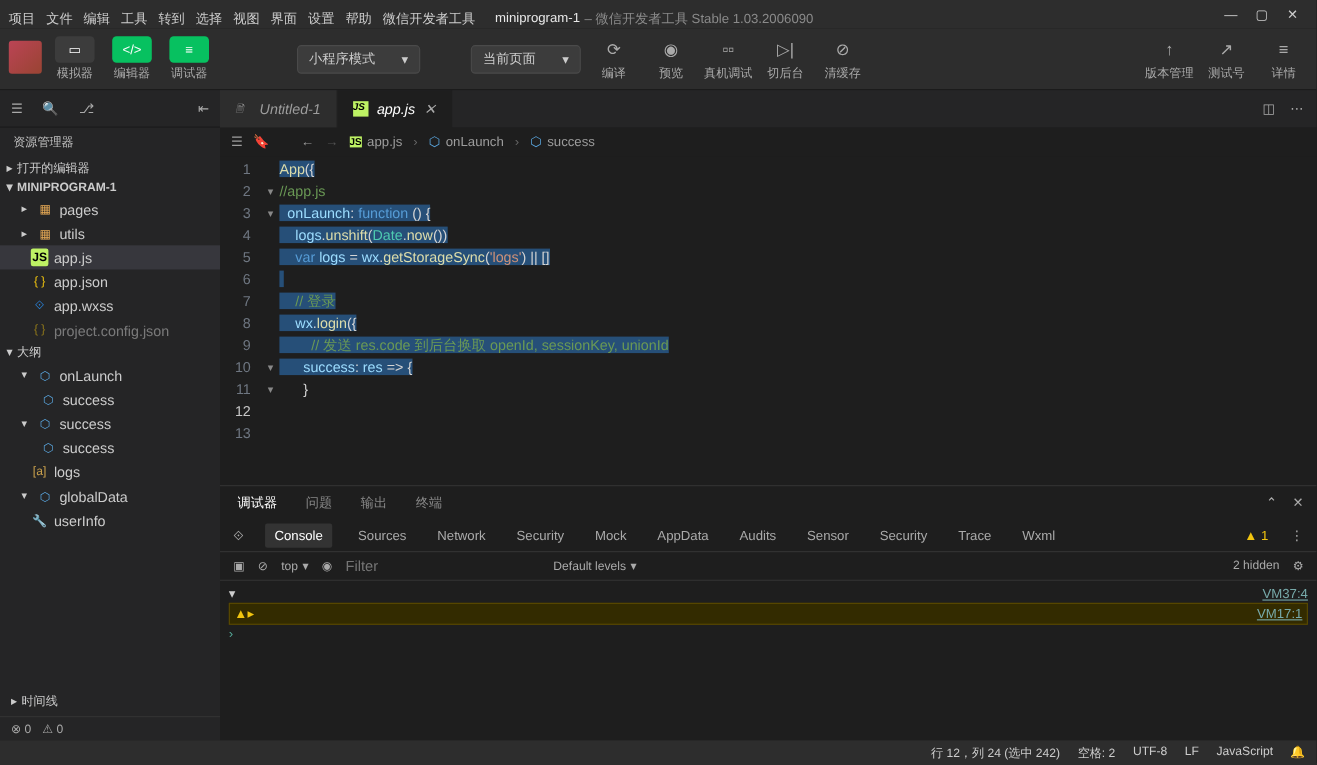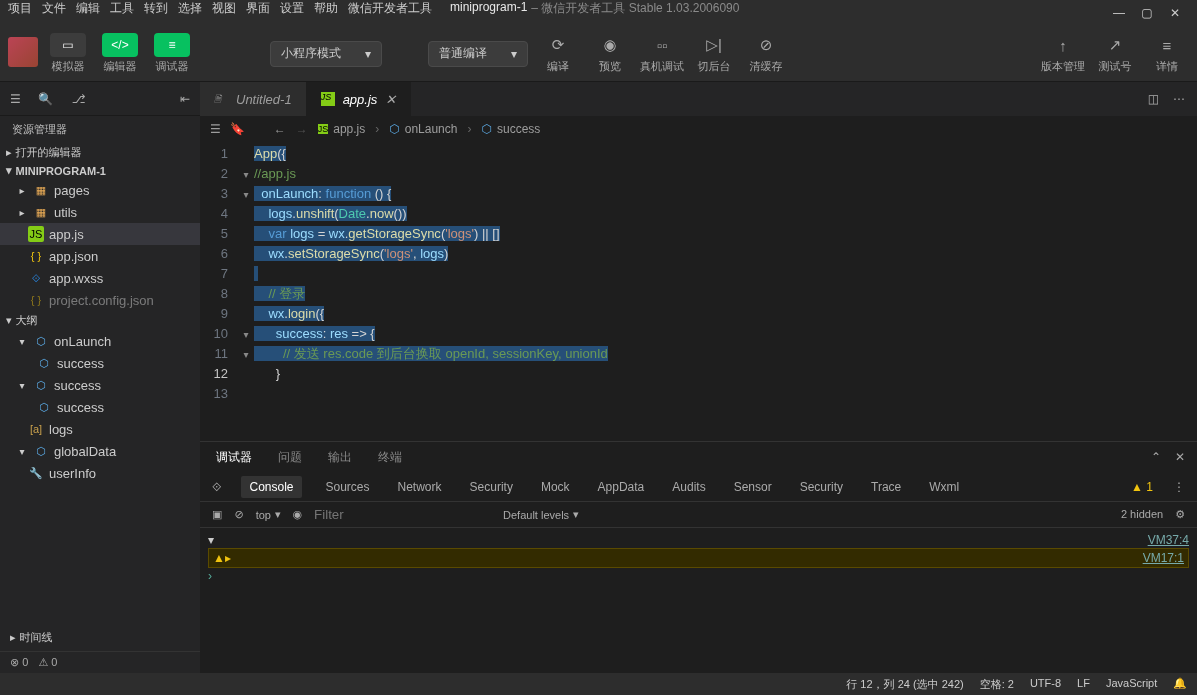--- a/index.html
+++ b/index.html
@@ -1,17 +1,17 @@
 <!DOCTYPE html>
 <html><head>
 <meta charset="utf-8">
 <style>
 *{margin:0;padding:0;box-sizing:border-box;font-family:"Microsoft YaHei",sans-serif;user-select:none}
 body{background:#1e1e1e;color:#ccc;font-size:12px;width:1197px;height:695px;overflow:hidden;display:flex;flex-direction:column}
-.titlebar{height:26px;background:#2d2d2d;display:flex;align-items:flex-start;padding:0 8px;color:#ccc;font-size:12px}
+.titlebar{height:26px;background:#2d2d2d;display:flex;align-items:flex-end;padding:0 8px;color:#ccc;font-size:12px}
 .titlebar .menu-items{display:flex;gap:10px}
 .titlebar .menu-items span{color:#ccc}
 .titlebar .app-title{margin-left:18px;display:flex;gap:4px}
 .titlebar .app-title .proj{color:#e8e8e8}
 .titlebar .app-title .rest{color:#8a8a8a}
 .titlebar .spacer{flex:1}
 .titlebar .win-btn{width:28px;height:26px;display:flex;align-items:center;justify-content:center;color:#ccc}
 .toolbar{height:56px;background:#2d2d2d;display:flex;align-items:center;padding:0 8px;border-bottom:1px solid #1a1a1a;gap:8px}
 .avatar{width:30px;height:30px;background:linear-gradient(135deg,#b45,#943);border-radius:3px;margin-top:-4px}
 .tb-btn{display:flex;flex-direction:column;align-items:center;gap:2px;padding:2px;min-width:44px}
@@ -30,21 +30,21 @@
 .sb-icons .right{margin-left:auto}
 .sb-title{padding:6px 12px;font-size:11px;color:#c0c0c0}
 .sb-sect{display:flex;align-items:center;gap:4px;padding:2px 6px;font-size:11px;color:#ccc}
 .sb-sect.bold{font-weight:bold}
 .tree{flex:1;overflow:hidden;font-size:13px}
 .tree-item{display:flex;align-items:center;gap:5px;padding:2px 4px;height:22px}
 .tree-item.sel{background:#37373d}
 .tree-item .arr{width:12px;color:#ccc;font-size:10px;display:inline-block;text-align:center}
 .tree-item .fi{width:16px;height:16px;display:inline-flex;align-items:center;justify-content:center;font-size:11px;border-radius:2px}
 .fi-folder{color:#e8ab56}
-.fi-js{background:#84cc16;color:#000;font-size:9px;font-weight:normal}
+.fi-js{background:#bef264;color:#000;font-size:9px;font-weight:bold}
 .fi-json{color:#f1c40f}
 .fi-wxss{color:#2980d6}
 .fi-cube{color:#5aa7e0}
 .fi-arr{color:#c9a04c}
 .fi-wrench{color:#aaa}
 .sb-bottom{padding:4px}
 .sb-status{height:22px;border-top:1px solid #333;display:flex;align-items:center;padding:0 10px;gap:10px;font-size:11px;color:#aaa}
 .editor-area{flex:1;display:flex;flex-direction:column;min-width:0}
 .tabs-row{height:34px;background:#252526;display:flex;align-items:stretch}
 .tab{padding:0 14px;display:flex;align-items:center;gap:8px;font-size:13px;color:#9d9d9d;border-right:1px solid #1e1e1e;background:#2d2d2d;font-style:italic}
@@ -134,21 +134,21 @@
       <div class="ico ico-green">≡</div>
       <div class="lbl">调试器</div>
     </div>
   <div style="width:60px"></div>
   <div class="dropdown">
       <span>小程序模式</span>
       <span>▾</span>
     </div>
   <div style="width:30px"></div>
   <div class="dropdown">
-      <span>普通编译</span>
+      <span>当前页面</span>
       <span>▾</span>
     </div>
   <div class="tb-icon">
       <div class="top">⟳</div>
       <div class="lbl">编译</div>
     </div>
   <div class="tb-icon">
       <div class="top">◉</div>
       <div class="lbl">预览</div>
     </div>
@@ -339,26 +339,25 @@
           <div class="fold-mark">▾</div>
           <div class="fold-mark"></div>
           <div class="fold-mark"></div>
         </div>
       <div class="code" id="code">
           <div class="code-line"><span class="hl"><span class="tk-fn">App</span><span class="tk-op">({</span></span></div>
           <div class="code-line"><span class="tk-comment">//app.js</span></div>
           <div class="code-line"><span class="hl">  <span class="tk-prop">onLaunch</span><span class="tk-op">: </span><span class="tk-kw">function</span><span class="tk-op"> () {</span></span></div>
           <div class="code-line"><span class="hl">    <span class="tk-var">logs</span><span class="tk-op">.</span><span class="tk-fn">unshift</span><span class="tk-op">(</span><span class="tk-obj">Date</span><span class="tk-op">.</span><span class="tk-fn">now</span><span class="tk-op">())</span></span></div>
           <div class="code-line"><span class="hl">    <span class="tk-kw">var</span> <span class="tk-var">logs</span> <span class="tk-op">=</span> <span class="tk-var">wx</span><span class="tk-op">.</span><span class="tk-fn">getStorageSync</span><span class="tk-op">(</span><span class="tk-str">'logs'</span><span class="tk-op">) || []</span></span></div>
-          <div class="code-line"><span class="hl">    <span class="tk-var">wx</span><span class="tk-op">.</span><span class="tk-fn">setStorageSync</span><span class="tk-op">(</span><span class="tk-str">'logs'</span><span class="tk-op">, </span><span class="tk-var">logs</span><span class="tk-op">)</span></span></div>
           <div class="code-line"><span class="hl"> </span></div>
           <div class="code-line"><span class="hl">    <span class="tk-comment">// 登录</span></span></div>
           <div class="code-line"><span class="hl">    <span class="tk-var">wx</span><span class="tk-op">.</span><span class="tk-fn">login</span><span class="tk-op">({</span></span></div>
+          <div class="code-line"><span class="hl">        <span class="tk-comment">// 发送 res.code 到后台换取 openId, sessionKey, unionId</span></span></div>
           <div class="code-line"><span class="hl">      <span class="tk-prop">success</span><span class="tk-op">: </span><span class="tk-var">res</span> <span class="tk-op">=&gt; {</span></span></div>
-          <div class="code-line"><span class="hl">        <span class="tk-comment">// 发送 res.code 到后台换取 openId, sessionKey, unionId</span></span></div>
           <div class="code-line">      <span class="tk-op">}</span></div>
         </div>
     </div>
 
     <div class="panel">
       <div class="panel-tabs">
         <span class="pt active">调试器</span>
         <span class="pt">问题</span>
         <span class="pt">输出</span>
         <span class="pt">终端</span>

